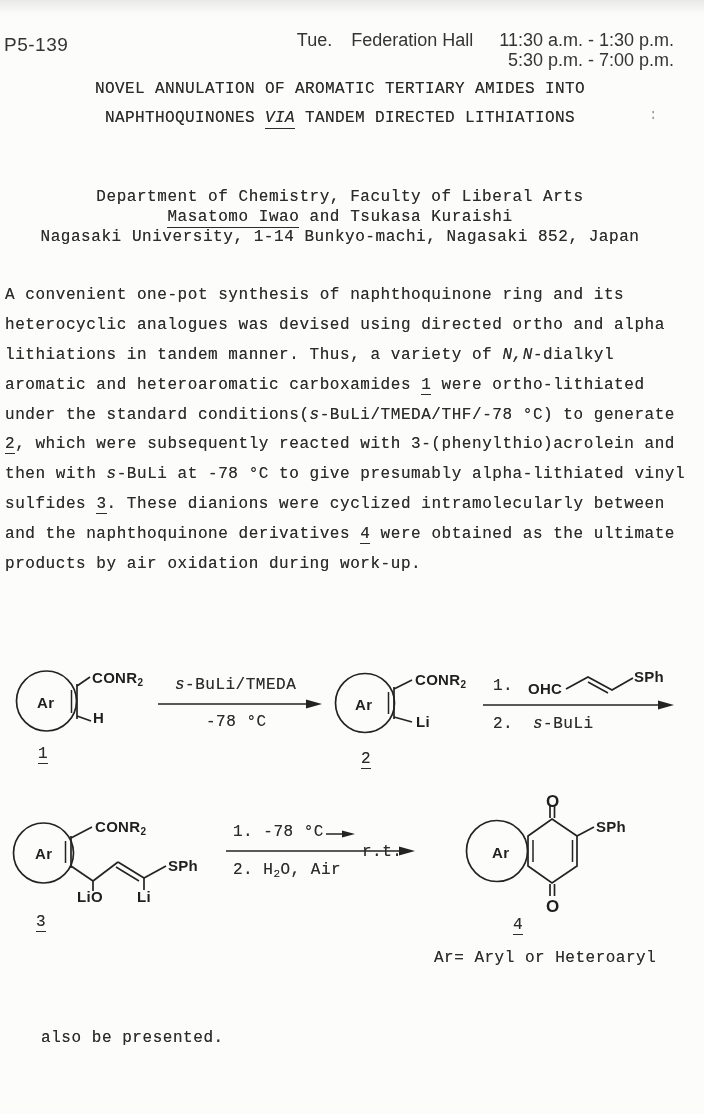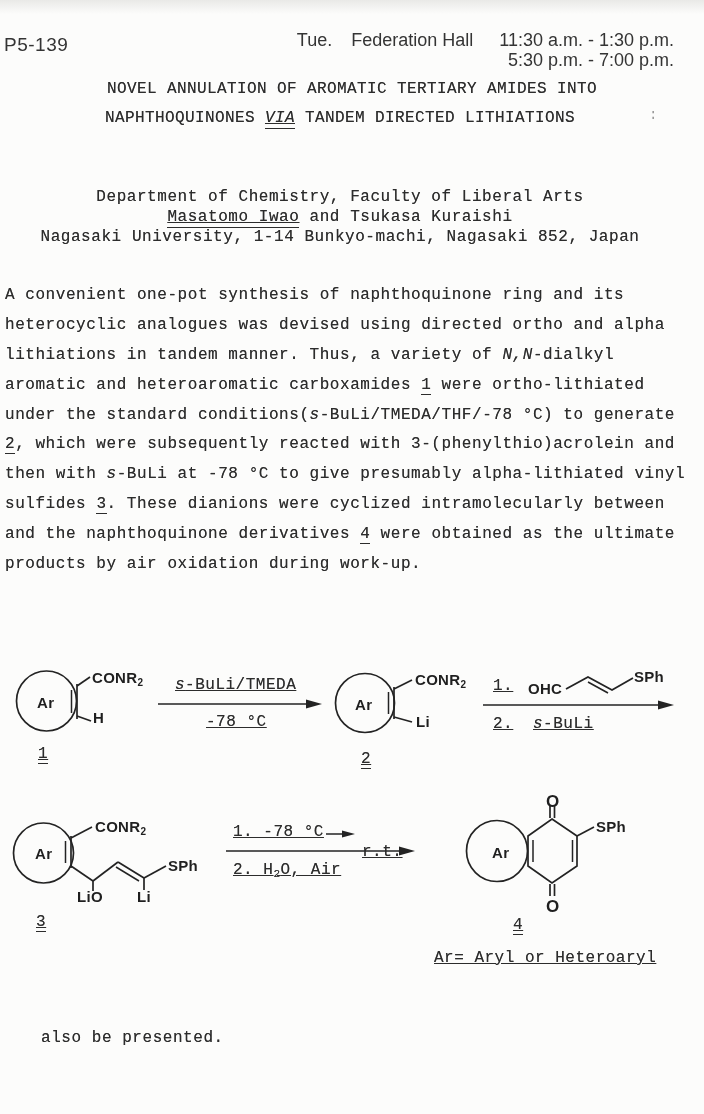--- a/index.html
+++ b/index.html
@@ -9,29 +9,29 @@
   .topshade{position:absolute;left:0;top:0;width:704px;height:14px;
             background:linear-gradient(180deg,#e9e9e7,rgba(250,250,249,0));}
   .abs{position:absolute;white-space:pre;line-height:1;}
   .sans{font-family:"Liberation Sans", sans-serif;}
   .hdr{font-size:18px;color:#343434;}
   .code{font-size:19px;color:#343434;letter-spacing:0.5px;}
   .tw{font-size:16px;letter-spacing:0.55px;text-shadow:0 0 0.6px rgba(45,45,45,0.65);}
   .title{letter-spacing:0.4px;}
   .center{left:0;width:680px;text-align:center;}
   .it{font-style:italic;}
-  .u{border-bottom:1.4px solid #2c2c2c;padding-bottom:1px;text-decoration:underline;}
+  .u{border-bottom:1.4px solid #2c2c2c;padding-bottom:1px;}
   .cnum{border-bottom:1.4px solid #2c2c2c;}
   .para{position:absolute;left:5px;top:281px;width:699px;font-family:Liberation Mono, monospace;}
   .para div{height:29.9px;line-height:29.9px;}
   .chem{font-family:"Liberation Sans", sans-serif;font-weight:bold;font-size:15px;
         letter-spacing:0.3px;color:#1f1f1f;white-space:pre;line-height:1;}
   .chem .sb{font-size:10px;position:relative;bottom:-3px;}
   .o4{font-size:17px;}
-  .schemetxt{font-size:16px;letter-spacing:0.5px;text-shadow:0 0 0.6px rgba(45,45,45,0.6);text-decoration:underline;}
+  .schemetxt{font-size:16px;letter-spacing:0.5px;text-shadow:0 0 0.6px rgba(45,45,45,0.6);}
   .artifact{color:#9a9a9a;font-size:14px;}
   svg{position:absolute;left:0;top:0;}
 </style>
 </head>
 <body>
 
 <div class="page">
   <div class="topshade"></div>
 
   <svg width="704" height="1114" viewBox="0 0 704 1114">
@@ -88,21 +88,21 @@
   </svg>
 
   <div class="abs sans code" style="left:4px;top:35px;">P5-139</div>
   <div class="abs sans hdr" style="top:31px;right:30px;display:flex;gap:0;">
     <span>Tue.</span><span style="width:19px;display:inline-block;"></span>
     <span>Federation Hall</span><span style="width:26px;display:inline-block;"></span>
     <span>11:30 a.m. - 1:30 p.m.</span>
   </div>
   <div class="abs sans hdr" style="top:51px;right:30px;">5:30 p.m. - 7:00 p.m.</div>
 
-  <div class="abs tw title center" style="top:81px;padding-left:12px;">NOVEL ANNULATION OF AROMATIC TERTIARY AMIDES INTO</div>
+  <div class="abs tw title center" style="top:81px;">NOVEL ANNULATION OF AROMATIC TERTIARY AMIDES INTO</div>
   <div class="abs tw title center" style="top:110px;"><span>NAPHTHOQUINONES </span><span class="it u">VIA</span><span> TANDEM DIRECTED LITHIATIONS</span></div>
   <div class="abs artifact" style="left:649px;top:108px;">:</div>
 
   <div class="abs tw center" style="top:169px;margin-top:40px;"><span class="u">Masatomo Iwao</span><span> and Tsukasa Kuraishi</span></div>
   <div class="abs tw center" style="top:189px;font-family:Liberation Mono, monospace;">Department of Chemistry, Faculty of Liberal Arts</div>
   <div class="abs tw center" style="top:229px;">Nagasaki University, 1-14 Bunkyo-machi, Nagasaki 852, Japan</div>
 
   <div class="para tw">
     <div>    A convenient one-pot synthesis of naphthoquinone ring and its</div>
     <div>heterocyclic analogues was devised using directed ortho and alpha</div>

